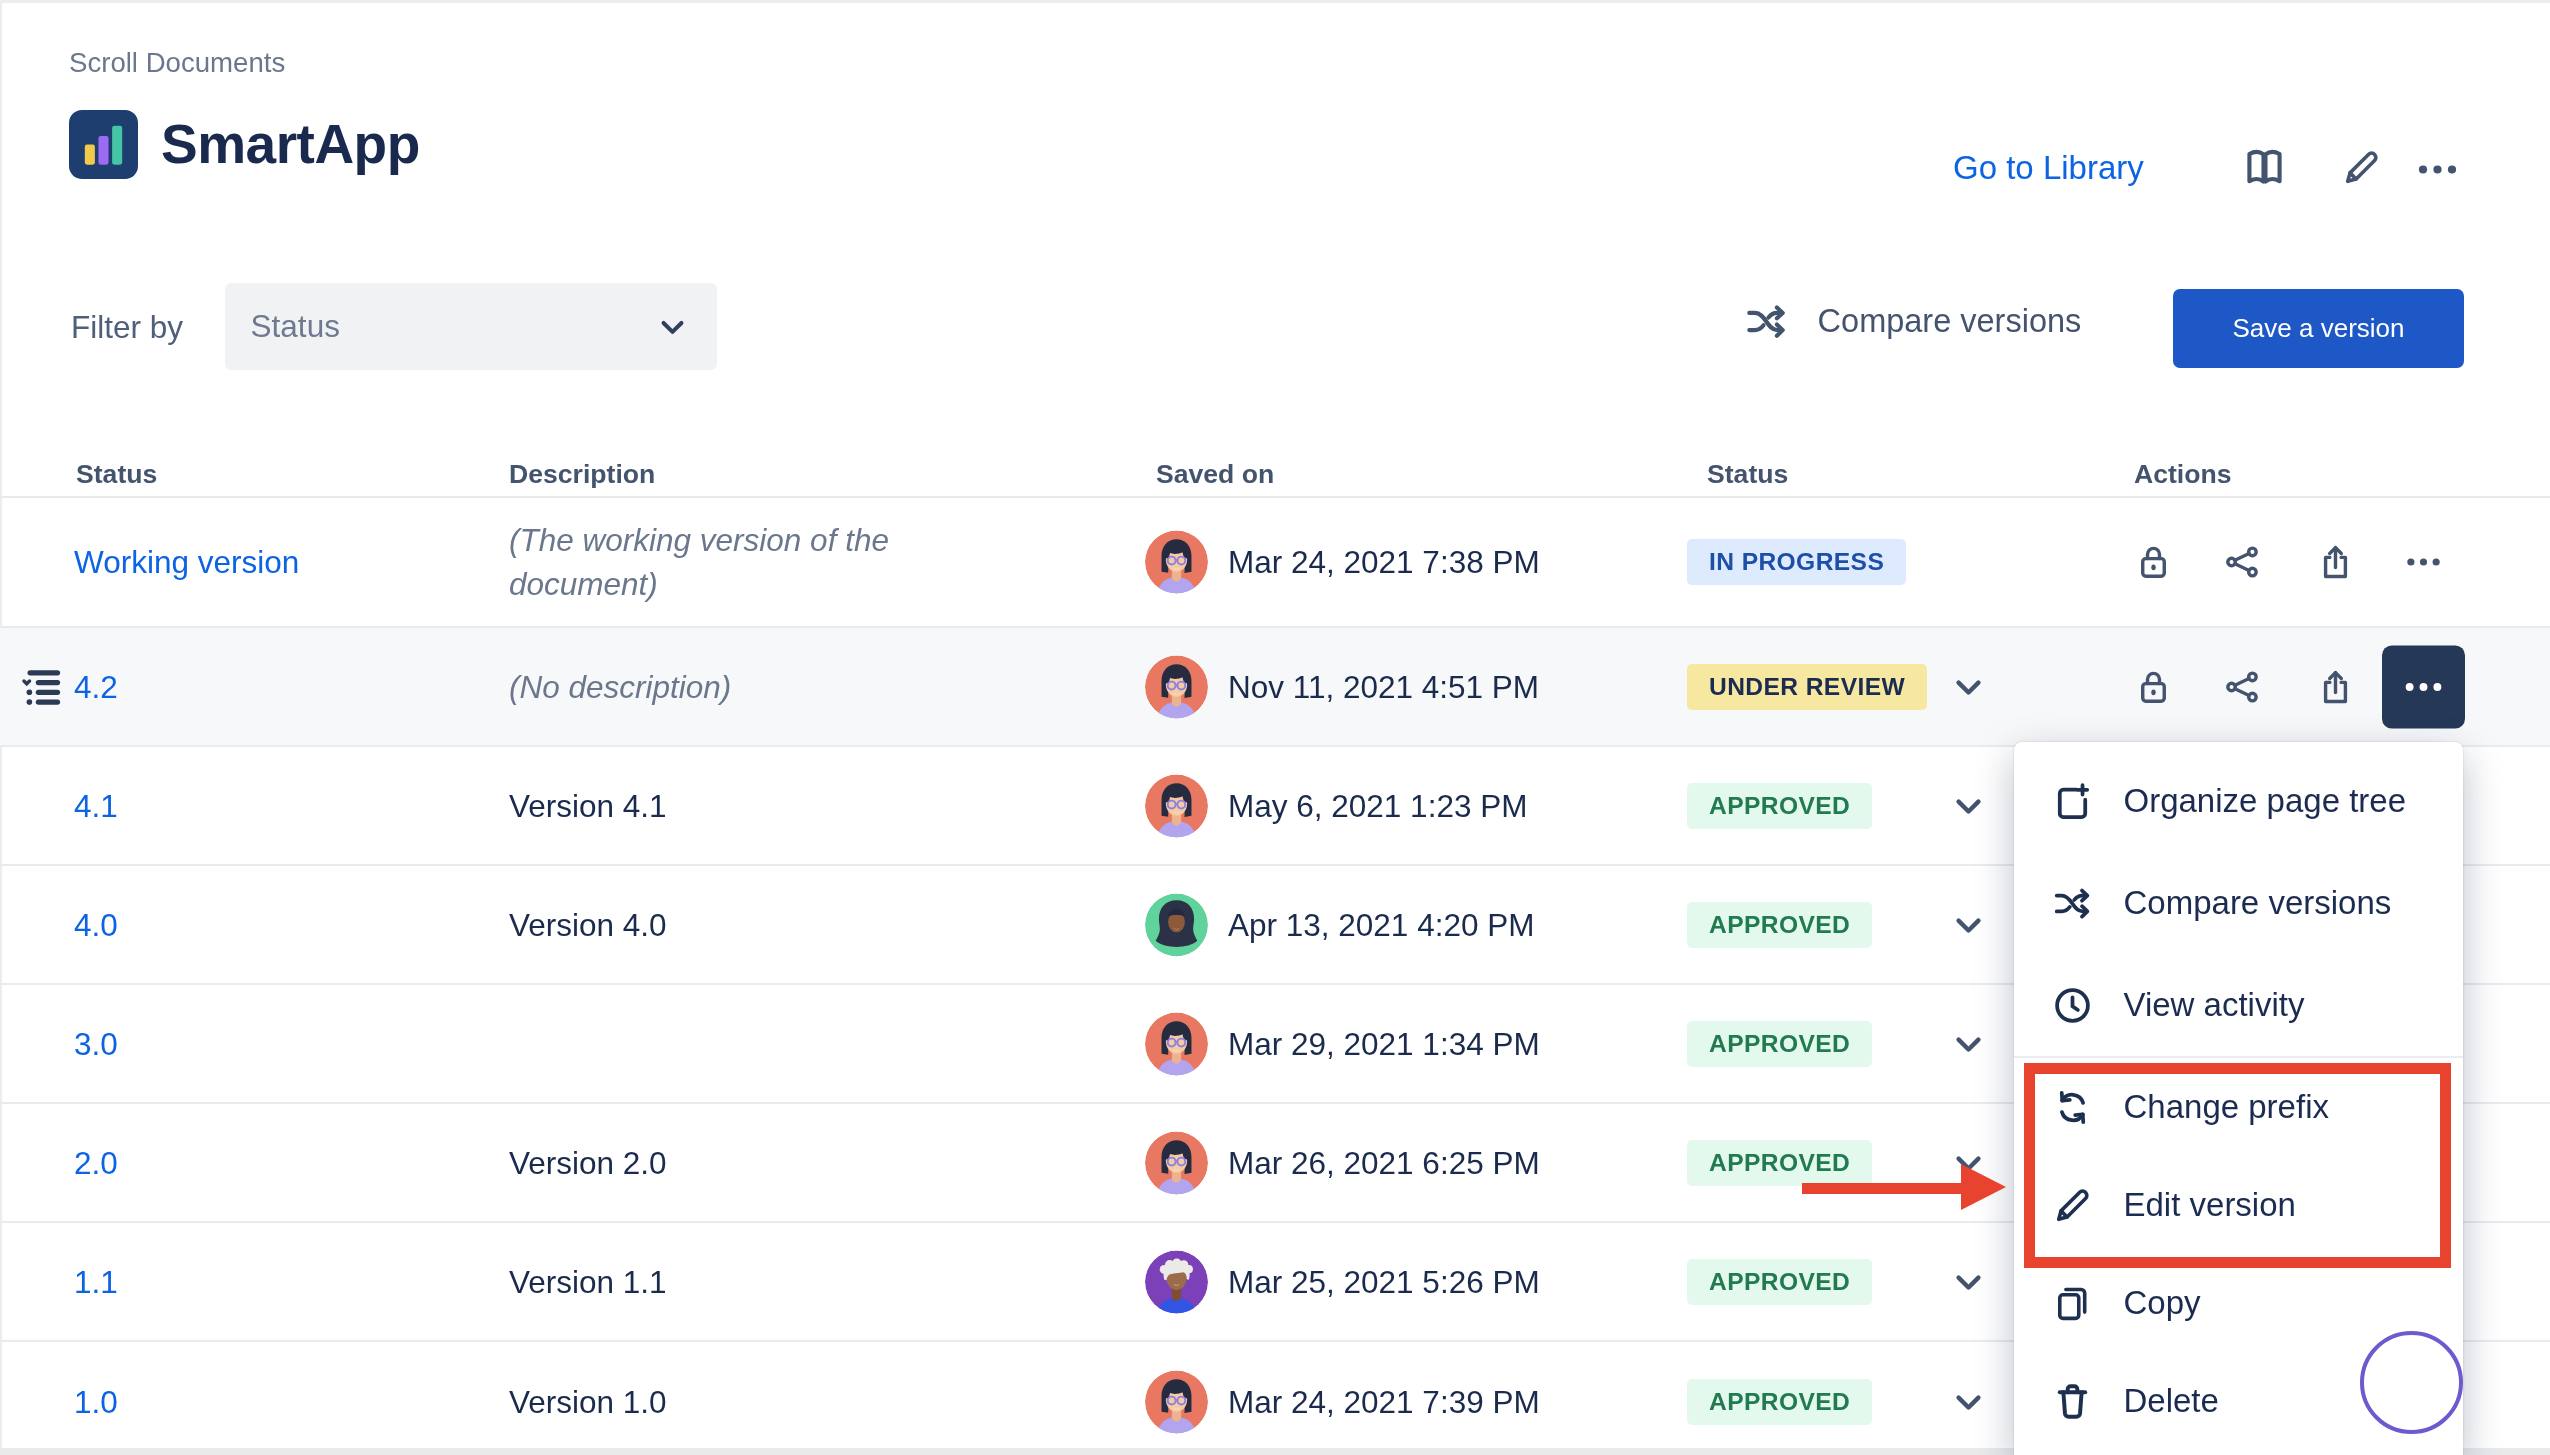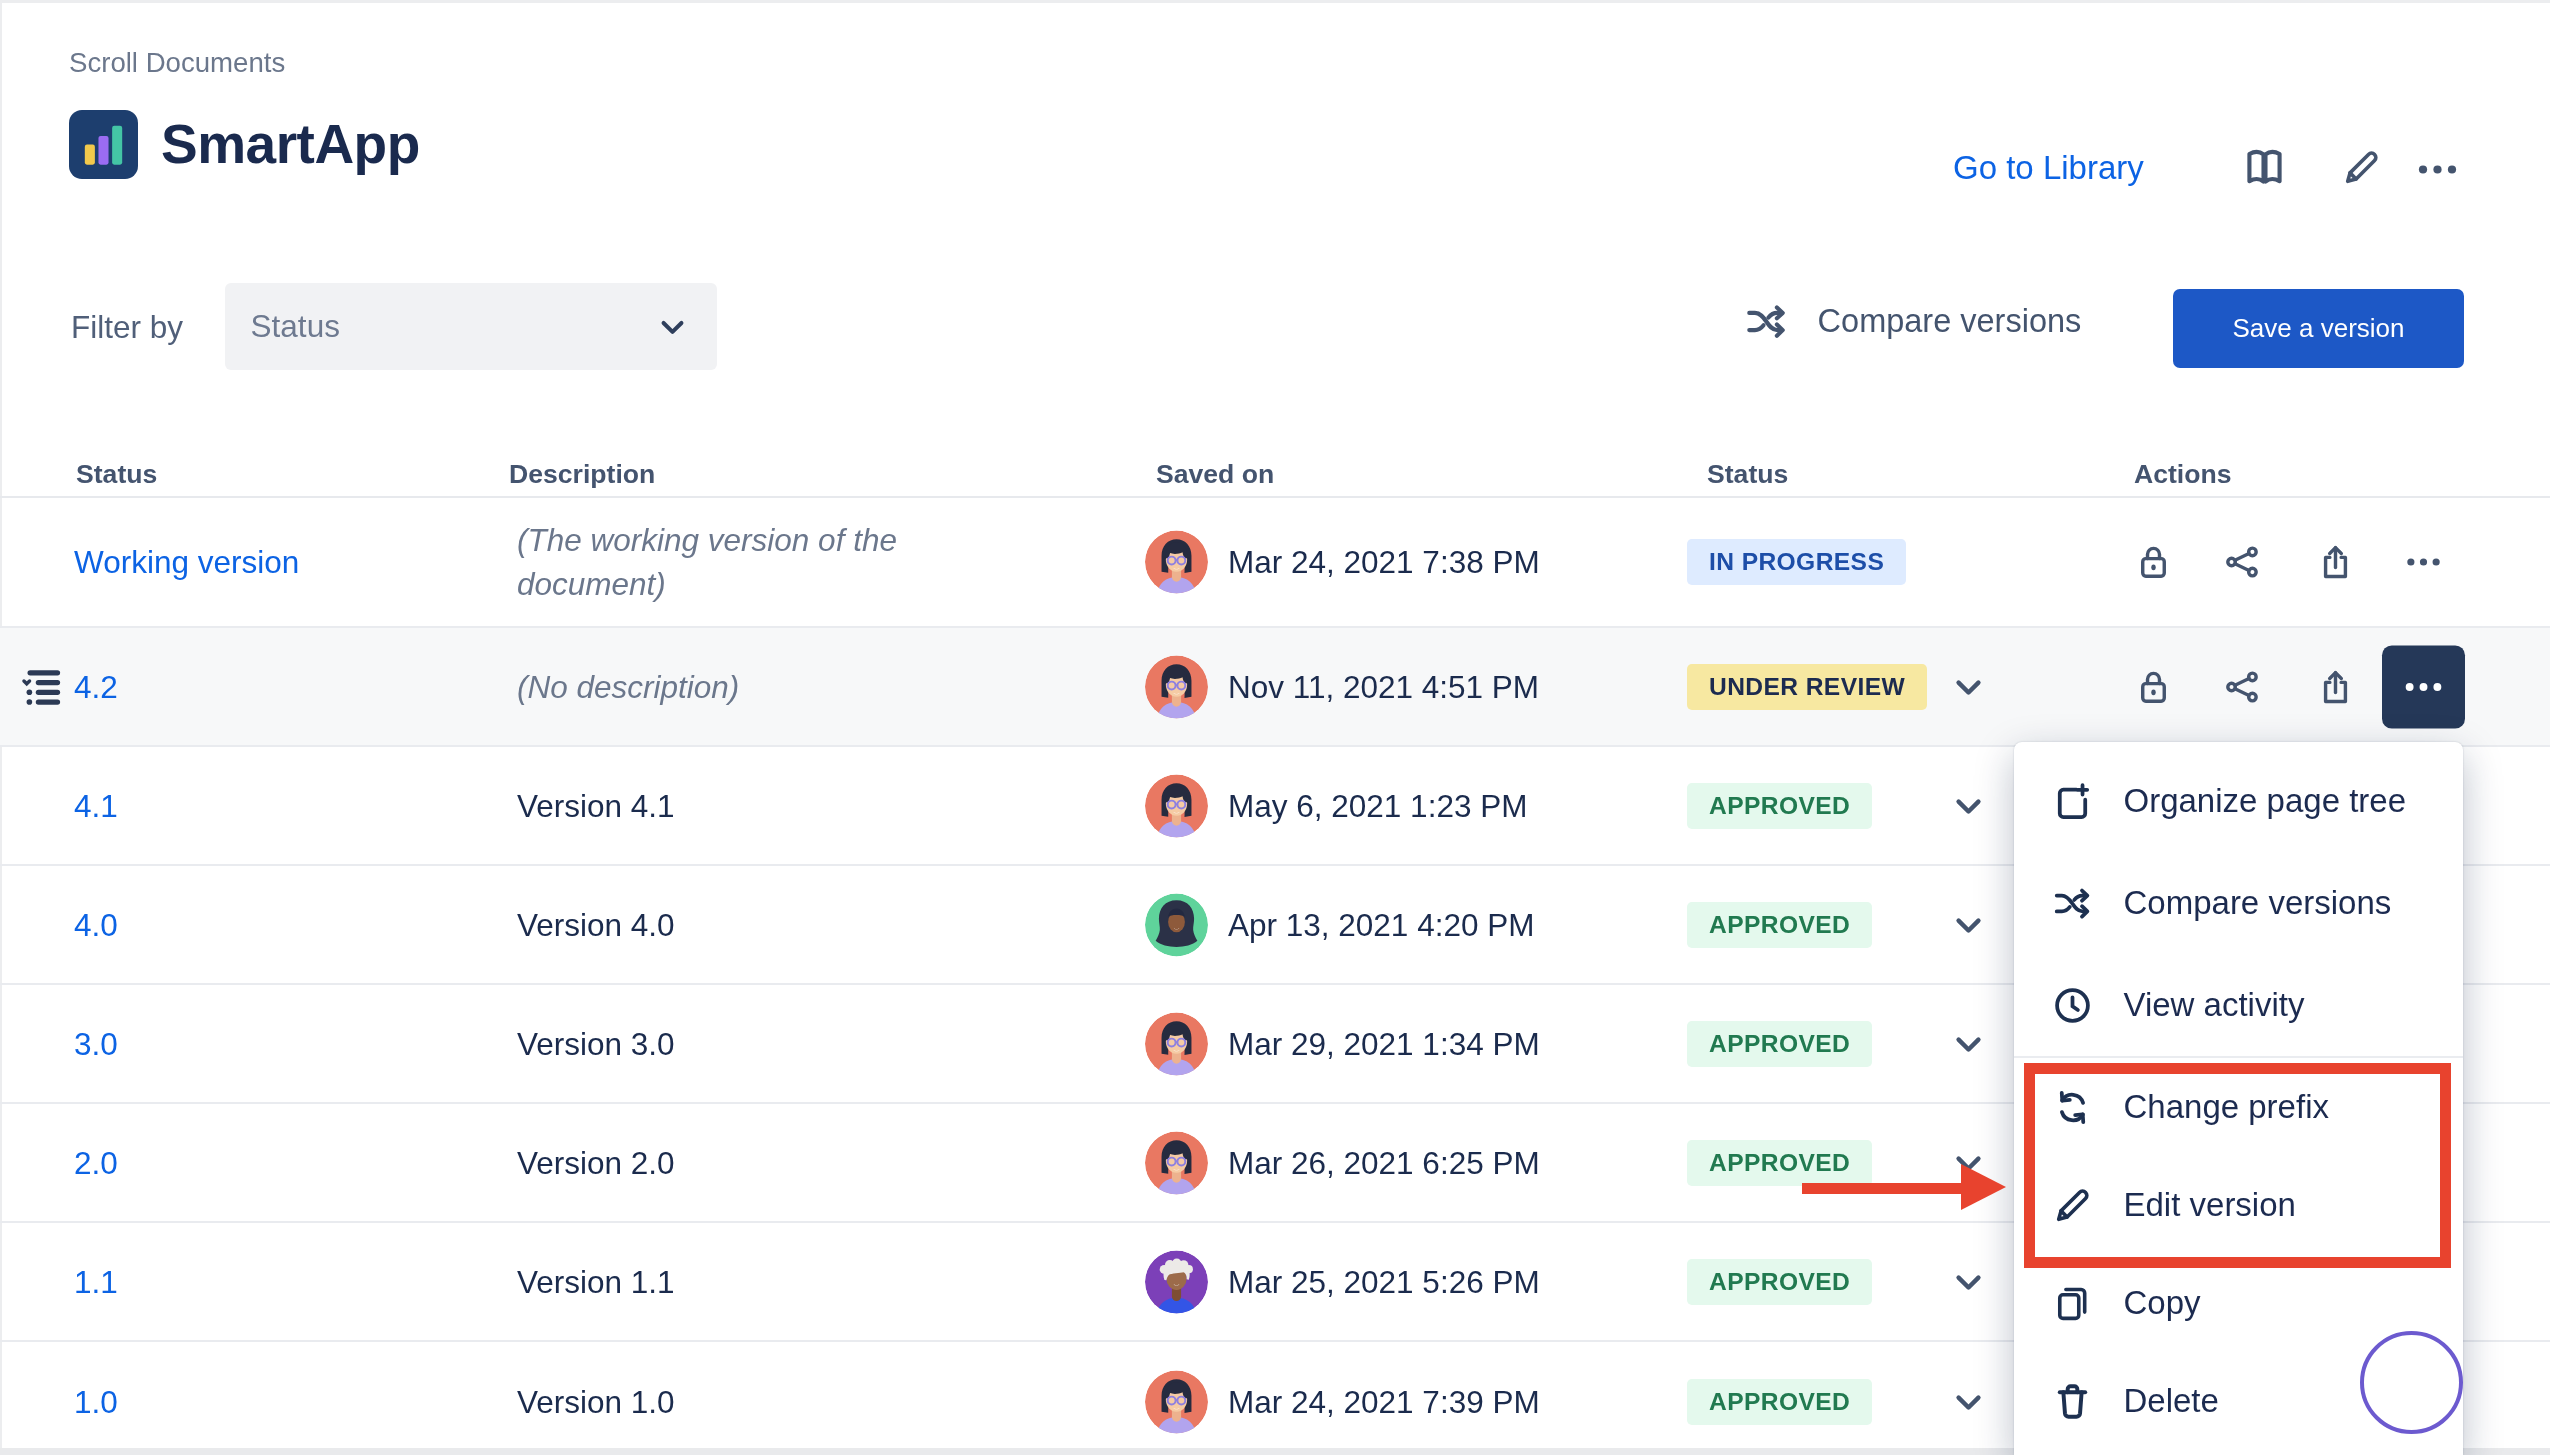--- a/index.html
+++ b/index.html
@@ -47,21 +47,21 @@
   
   .tbody{position:absolute;top:498px;left:0;right:0;}
   .row{position:relative;height:117px;border-bottom:2px solid #E9EBEF;}
   .row:first-child{height:128px;}
   .row:last-child{height:119px;border-bottom:none;}
   .row.selected{background:#F7F8F9;}
   .row>*{position:absolute;top:50%;transform:translateY(-50%);}
   .tree-ic{left:19.7px;width:45px;height:45px;color:#2C3A55;}
   .tree-ic svg{width:100%;height:100%;display:block;}
   .ver{left:74px;font-size:31.5px;font-weight:500;color:#0C63E4;text-decoration:none;cursor:pointer;white-space:nowrap;}
-  .desc{left:509px;width:463px;font-size:31.5px;line-height:44px;color:#1B2B4D;margin-left:8px;}
+  .desc{left:509px;width:463px;font-size:31.5px;line-height:44px;color:#1B2B4D;}
   .desc.muted{color:#6B778C;font-style:italic;}
   .avatar{left:1145px;width:63px;height:63px;border-radius:50%;overflow:hidden;}
   .avatar svg{width:100%;height:100%;display:block;}
   .date{left:1228px;font-size:31.5px;color:#1B2B4D;white-space:nowrap;}
   .badge{left:1687px;display:inline-flex;align-items:center;height:46px;padding:0 22px;
          border-radius:4.9px;font-size:24.6px;font-weight:700;letter-spacing:0.4px;white-space:nowrap;}
   .badge--in-progress{background:#DEEBFF;color:#1D4EA8;}
   .badge--under-review{background:#F7E8A1;color:#1C2B50;}
   .badge--approved{background:#E4F9ED;color:#217A50;}
   .chev{left:1948px;width:41px;height:41px;color:#44546E;cursor:pointer;}
@@ -384,21 +384,20 @@
         <span class="act a3">
           <svg viewBox="0 0 24 24" fill="currentColor">
             <circle cx="4.6" cy="12" r="2.1"></circle>
             <circle cx="12" cy="12" r="2.1"></circle>
             <circle cx="19.4" cy="12" r="2.1"></circle>
           </svg>
         </span>
       </div>
       <div class="row">
         <a class="ver">3.0</a>
-        <div class="desc">Version 3.0</div>
         <span class="avatar">
           <svg viewBox="0 0 48 48">
             <circle cx="24" cy="24" r="24" fill="#E97862"></circle>
             <path d="M9.5 48c.5-7.5 6.5-12.5 14.5-12.5S38 40.5 38.5 48z" fill="#B2A4EE"></path>
             <path d="M20.5 27h7v8.5a3.5 3.5 0 0 1-7 0z" fill="#EDB28E"></path>
             <path d="M12.6 31.5V19.2C12.6 11.6 17.5 6.6 24 6.6s11.4 5 11.4 12.6v12.3l-5.3.9.2-10.4-12.5-.7-.1 10.8z" fill="#262B3F"></path>
             <ellipse cx="24" cy="22.3" rx="8.1" ry="9.2" fill="#F5CBA4"></ellipse>
             <path d="M15.9 21.2c-.6-8.2 3.4-12.3 8.1-12.3s8.7 4.1 8.1 12.3l-1.9-.1c-1.2-1.8-1.6-4.6-1.6-4.6-2.4 1.5-7.3 1.7-9.5.7 0 0-.5 2.2-1.2 4z" fill="#262B3F"></path>
             <g stroke="#8E80E0" stroke-width="1.5" fill="none">
               <circle cx="20.3" cy="22.9" r="3"></circle>

